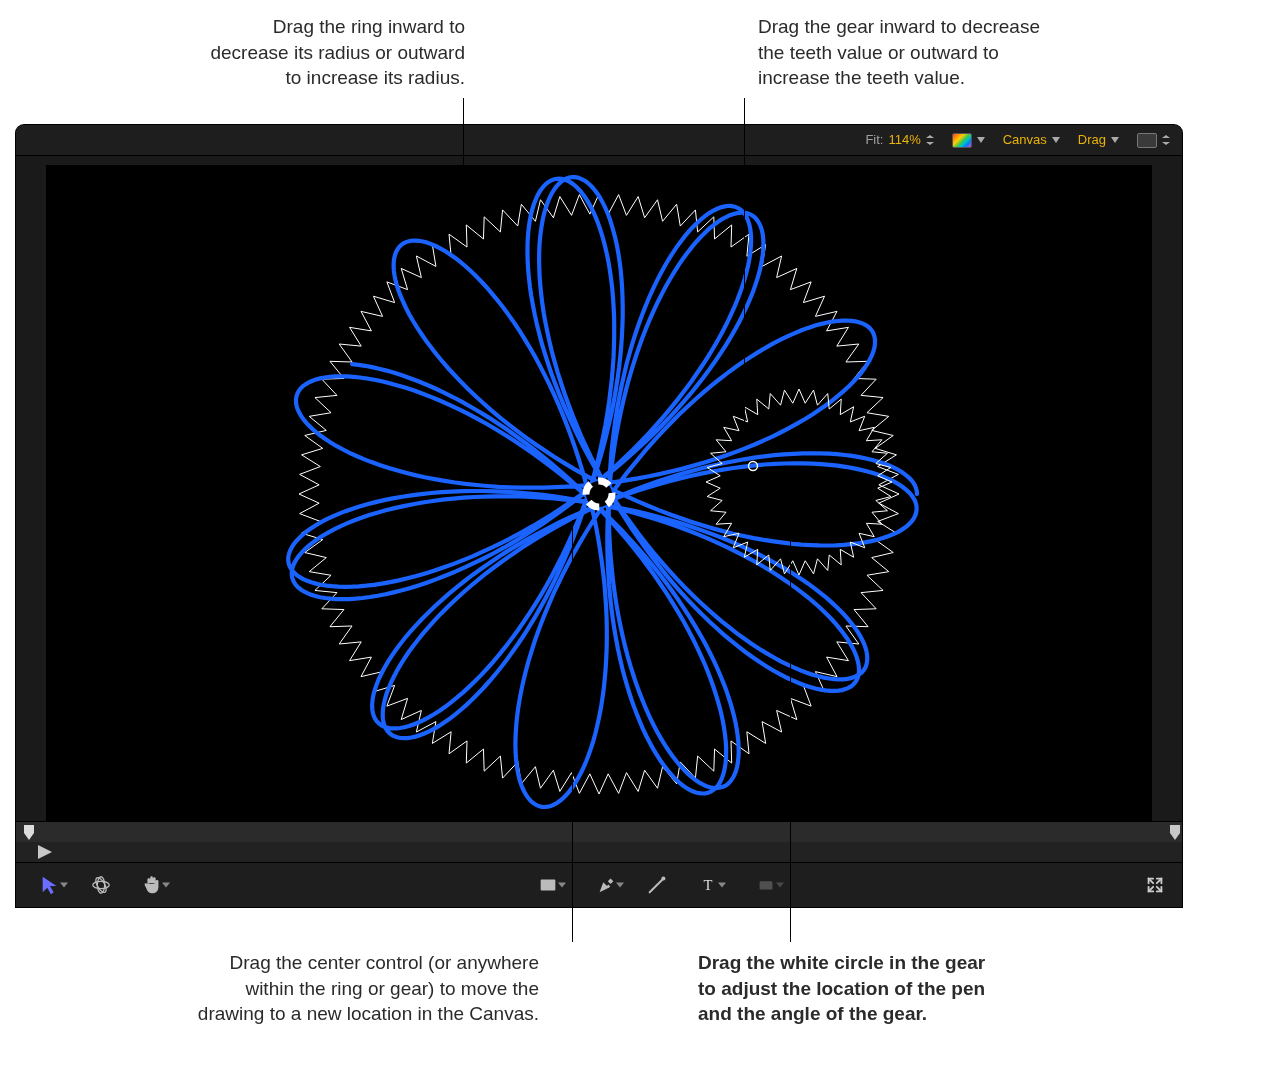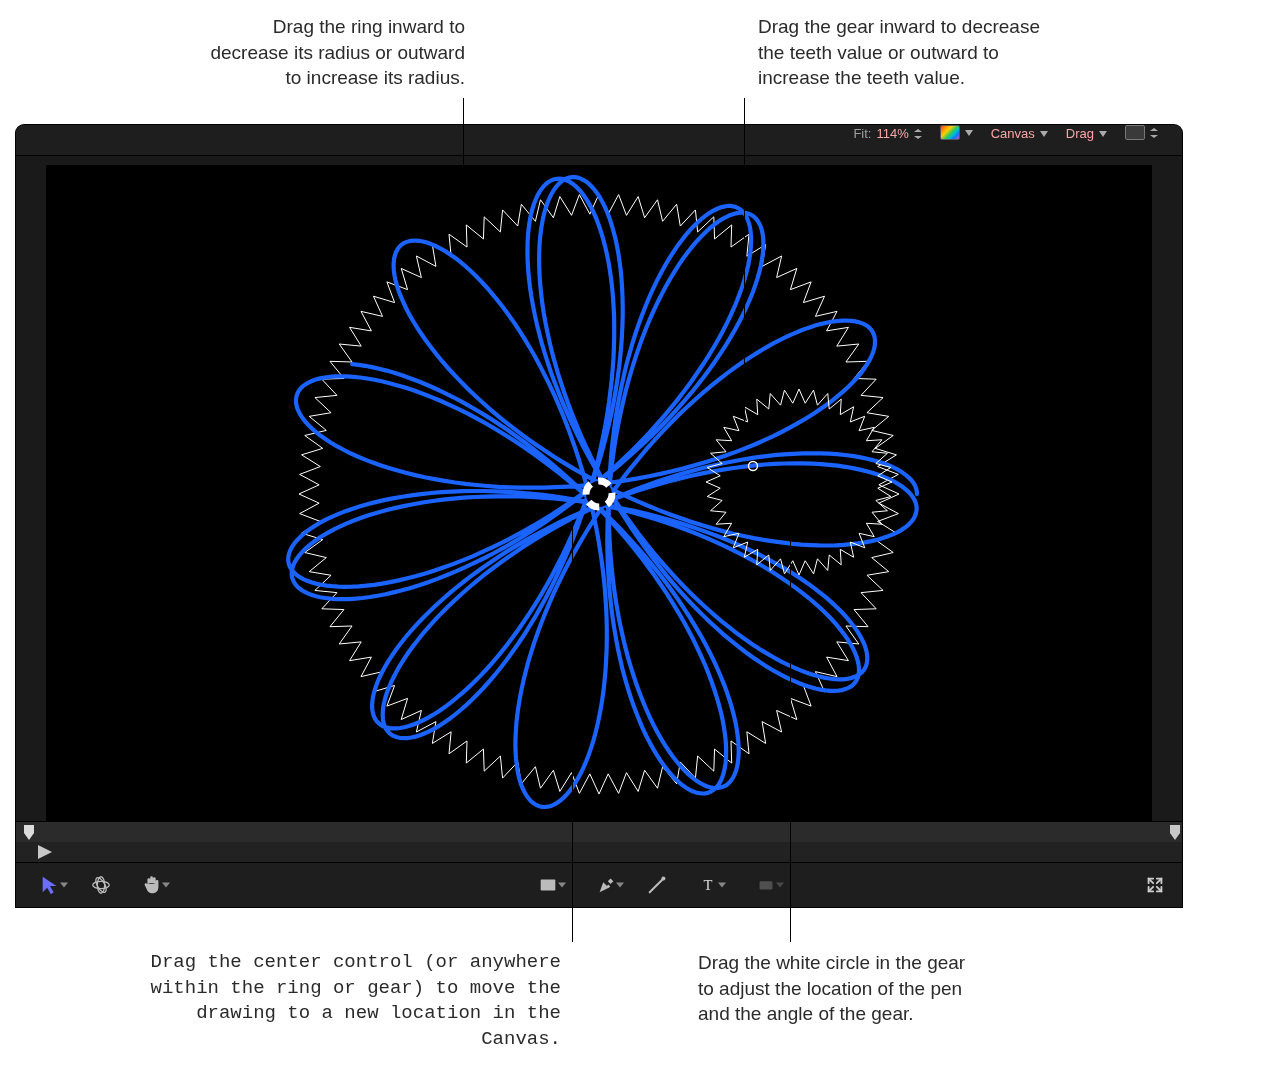--- a/index.html
+++ b/index.html
@@ -44,32 +44,32 @@
     border-radius: 8px 8px 0 0;
     box-shadow: 0 0 0 1px #000;
     overflow: hidden;
   }
   .app-topbar {
     position: absolute;
     left: 0; top: 0; right: 0;
     height: 30px;
     background: #1e1e1e;
     display: flex;
-    align-items: flex-start;
+    align-items: center;
     justify-content: flex-end;
-    padding-right: 24px;
+    padding-right: 12px;
     gap: 18px;
     color: #cfcfcf;
     font-size: 13px;
     border-bottom: 1px solid #000;
     z-index: 2;
   }
   .tb-item { display: inline-flex; align-items: center; gap: 5px; cursor: default; }
   .tb-item .label { color: #9f9f9f; }
-  .tb-item .value { color: #fca5a5; }
+  .tb-item .value { color: #eab308; }
   .tb-chev {
     width: 8px; height: 10px; display:inline-block;
     position: relative;
   }
   .tb-chev::before, .tb-chev::after {
     content: ""; position: absolute; left: 0;
     border-left: 4px solid transparent;
     border-right: 4px solid transparent;
   }
   .tb-chev::before { top: 0; border-bottom: 3px solid #aaa; }
@@ -145,25 +145,25 @@
 <div class="stage">
 
   <div class="callout left" style="left:70px; top:14px; width:395px;">Drag the ring inward to
 decrease its radius or outward
 to increase its radius.</div>
 
   <div class="callout right" style="left:758px; top:14px; width:400px;">Drag the gear inward to decrease
 the teeth value or outward to
 increase the teeth value.</div>
 
-  <div class="callout left" style="left:106px; top:950px; width:455px;font-family:Liberation Mono, monospace;">Drag the center control (or anywhere
+  <div class="callout left" style="left:84px; top:950px; width:455px;">Drag the center control (or anywhere
 within the ring or gear) to move the
 drawing to a new location in the Canvas.</div>
 
-  <div class="callout right" style="left:698px; top:950px; width:420px;">Drag the white circle in the gear
+  <div class="callout right" style="left:698px; top:950px; width:420px;font-weight:bold;">Drag the white circle in the gear
 to adjust the location of the pen
 and the angle of the gear.</div>
 
   <div class="leader" style="left:463px; top:98px;  height:112px;"></div>
   <div class="leader" style="left:744px; top:98px;  height:340px;"></div>
   <div class="leader" style="left:572px; top:520px; height:422px;"></div>
   <div class="leader" style="left:790px; top:508px; height:434px;"></div>
 
   <div class="app-frame">
 

